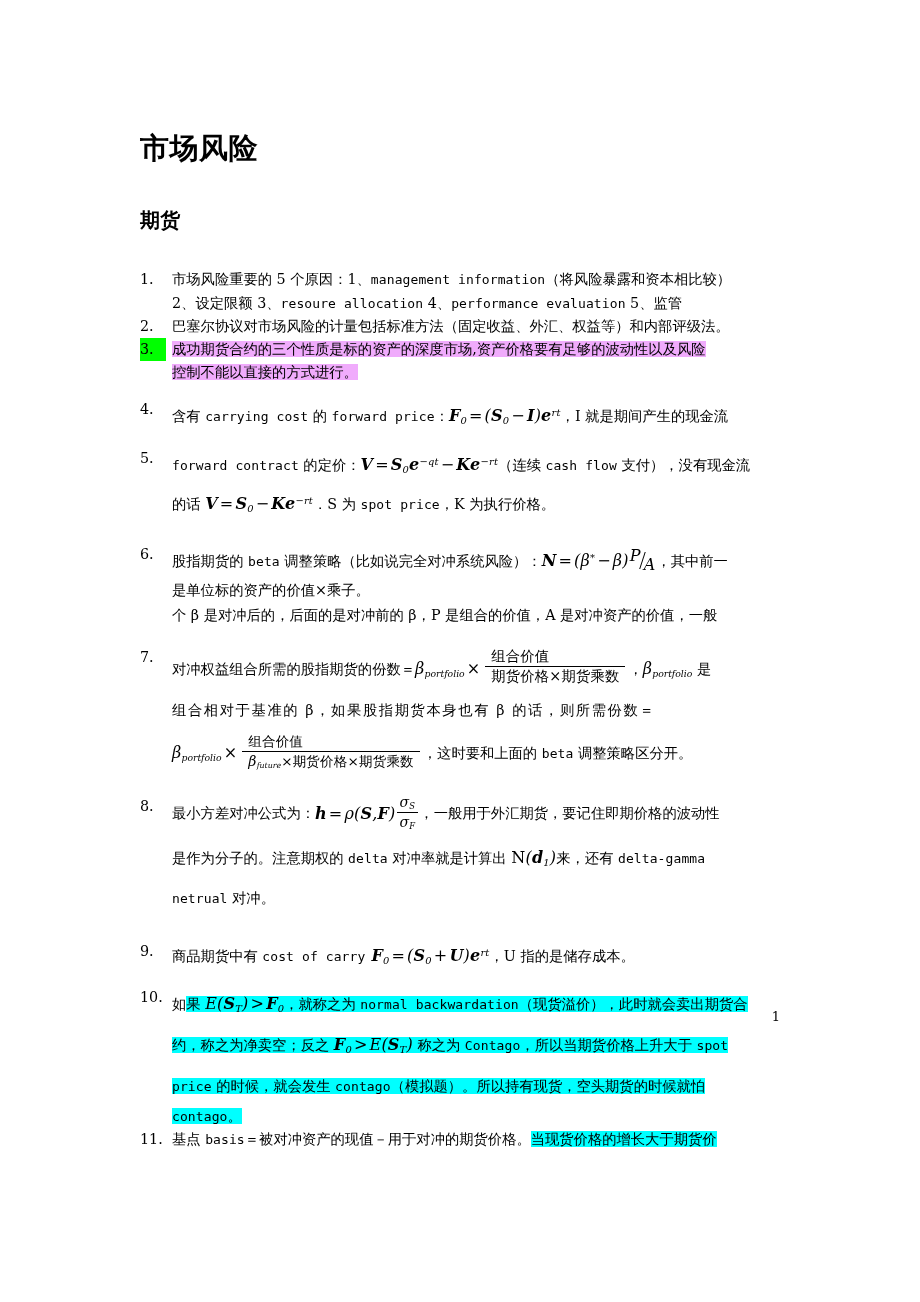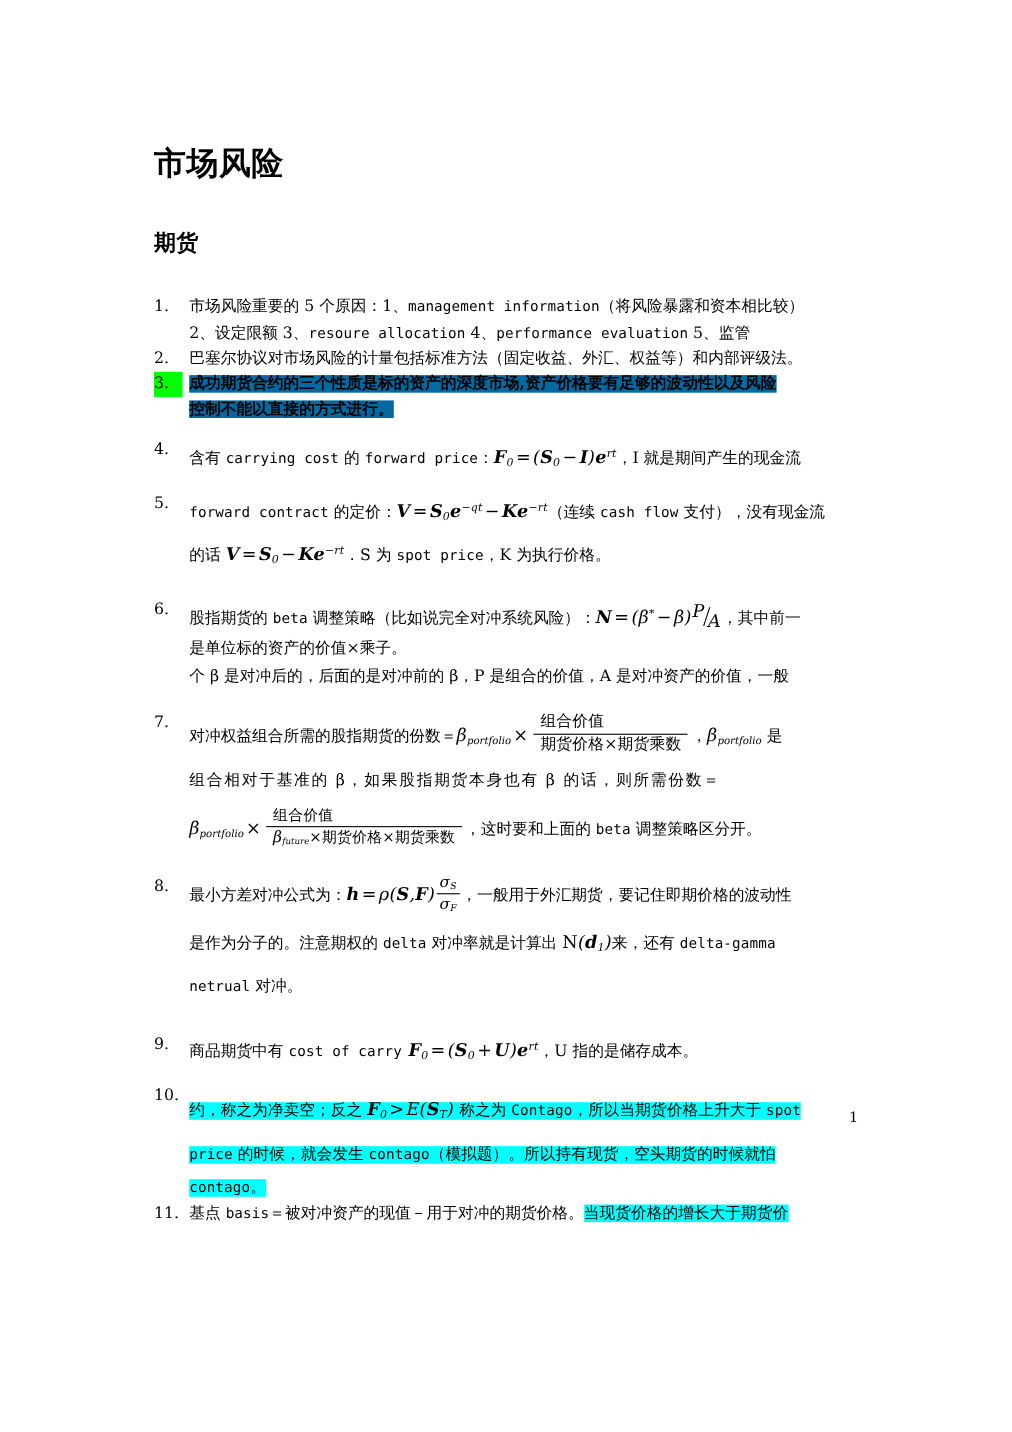--- a/index.html
+++ b/index.html
@@ -85,21 +85,21 @@
   .ln.tall  { line-height: 2.55; }
   .ln.tall2 { line-height: 2.3; }
 
   
   .cn  { font-family: "DejaVu Serif", "Liberation Serif", serif; }
   .mono {
     font-family: "DejaVu Sans Mono", "Liberation Mono", monospace;
     font-size: 13px;
     letter-spacing: 0.1px;
   }
-  .hl-green { background: #0369a1; font-weight: bold; }
+  .hl-green { background: #f0abfc; }
   .hl-cyan  { background: #00ffff; }
 
   
   .math {
     font-family: "DejaVu Serif", "Liberation Serif", serif;
     font-style: italic;
     font-size: 16px;
     white-space: nowrap;
     letter-spacing: 0.2px;
   }
@@ -243,20 +243,21 @@
         <span class="ln cn" style="line-height:2.2"><span>最小方差对冲公式为：</span><span class="math"><span class="bold">h</span><span class="op">=</span><span class="greek">ρ</span>(<span class="bold">S</span>,<span class="bold">F</span>)<span class="sfrac"><span class="num"><span class="greek">σ</span><sub style="font-size:0.6em">S</sub></span><span class="den"><span class="greek">σ</span><sub style="font-size:0.6em">F</sub></span></span></span><span>，一般用于外汇期货，要记住即期价格的波动性</span></span>
         <span class="ln cn" style="line-height:3.1"><span>是作为分子的。注意期权的 </span><span class="mono">delta</span><span> 对冲率就是计算出 </span><span class="math"><span class="up">N</span>(<span class="bold">d</span><sub>1</sub>)</span><span>来，还有 </span><span class="mono">delta-gamma</span></span>
         <span class="ln cn" style="line-height:2.2"><span class="mono">netrual</span><span> 对冲。</span></span>
       </li>
 
       <li style="margin-top:26px">
         <span class="ln cn" style="line-height:2.0"><span>商品期货中有 </span><span class="mono">cost of carry</span><span class="math" style="margin-left:6px"><span class="bold">F</span><sub>0</sub><span class="op">=</span>(<span class="bold">S</span><sub>0</sub><span class="op">+</span><span class="bold">U</span>)<span class="bold">e</span><sup>rt</sup></span><span>，U 指的是储存成本。</span></span>
       </li>
 
       <li style="margin-top:14px">
+        <span class="ln cn" style="line-height:2.2"><span>如</span><span class="hl-cyan"><span>果 </span><span class="math"><span class="up" style="font-style:italic">E</span>(<span class="bold">S</span><sub>T</sub>)<span class="op">&gt;</span><span class="bold">F</span><sub>0</sub></span><span>，就称之为 </span><span class="mono">normal backwardation</span><span>（现货溢价），此时就会卖出期货合</span></span></span>
         <span class="ln cn" style="line-height:3.0"><span class="hl-cyan"><span>约，称之为净卖空；反之 </span><span class="math"><span class="bold">F</span><sub>0</sub><span class="op">&gt;</span><span class="up" style="font-style:italic">E</span>(<span class="bold">S</span><sub>T</sub>)</span><span> 称之为 </span><span class="mono">Contago</span><span>，所以当期货价格上升大于 </span><span class="mono">spot</span></span></span>
         <span class="ln cn" style="line-height:2.4"><span class="hl-cyan"><span class="mono">price</span><span> 的时候，就会发生 </span><span class="mono">contago</span><span>（模拟题）。所以持有现货，空头期货的时候就怕</span></span></span>
         <span class="ln cn" style="line-height:1.7"><span class="hl-cyan"><span class="mono">contago</span><span>。</span></span></span>
       </li>
 
       <li class="hl-marker-partial">
         <span class="ln cn"><span>基点 </span><span class="mono">basis</span><span>＝被对冲资产的现值－用于对冲的期货价格。</span><span class="hl-cyan">当现货价格的增长大于期货价</span></span>
       </li>
 
     </ol>

